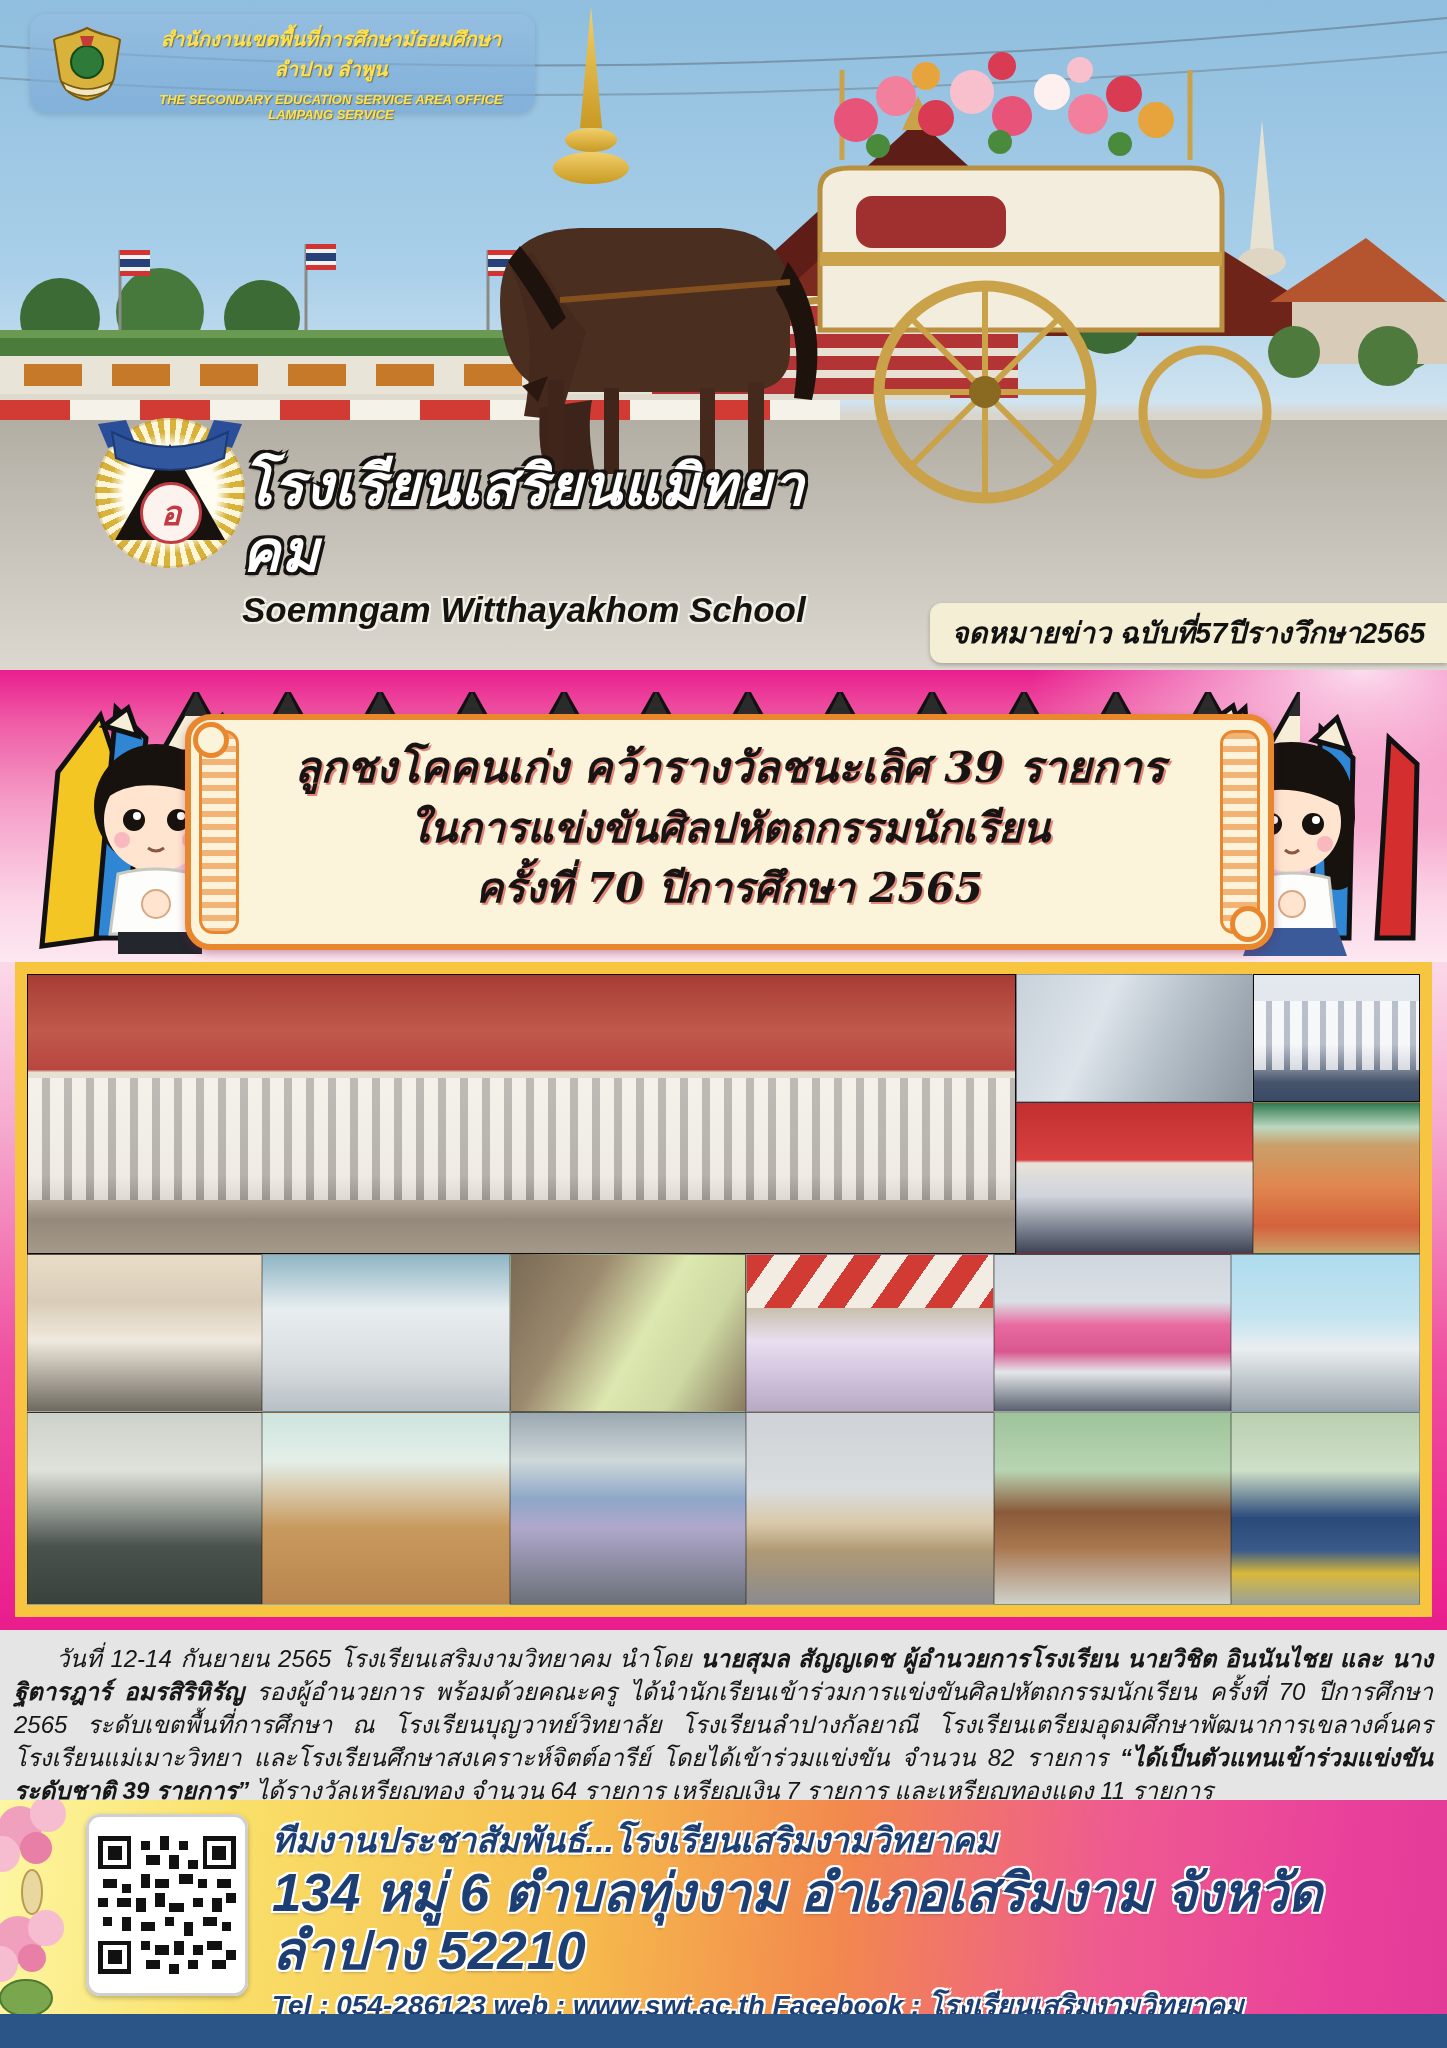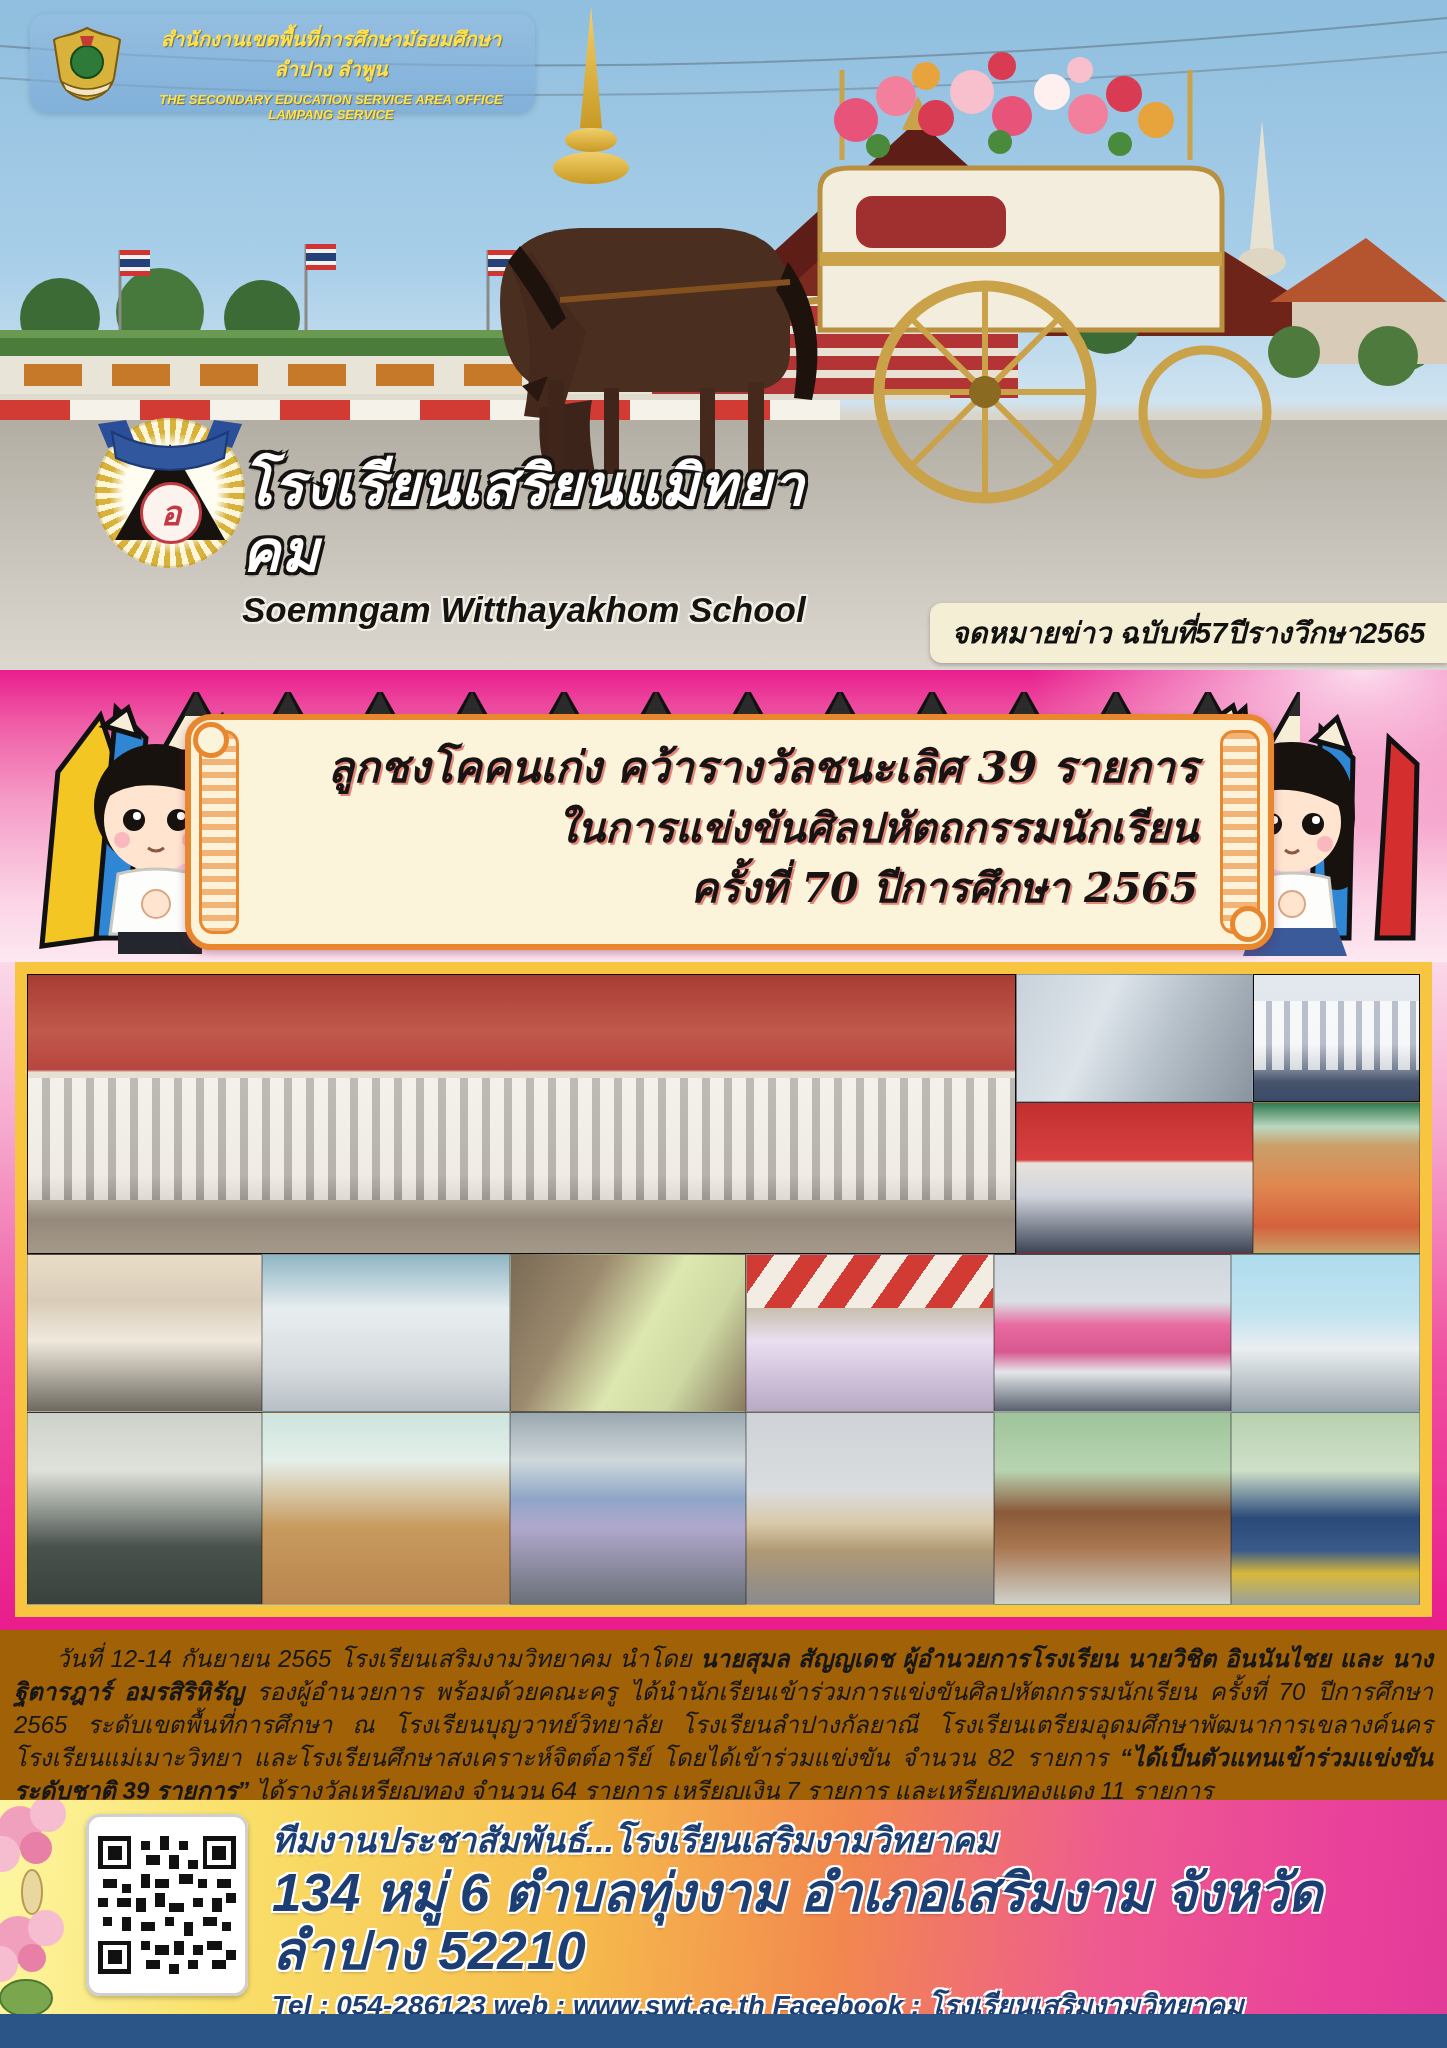--- a/index.html
+++ b/index.html
@@ -58,21 +58,21 @@
   .pencil-feet{position:absolute;left:240px;top:232px;width:970px;height:26px;}
 
   .scroll{position:absolute;left:185px;top:44px;width:1077px;height:224px;z-index:2;
         background:#fcf4da;border:6px solid #e8872e;border-radius:26px;
         box-shadow:0 4px 8px rgba(120,30,70,.35);}
   .scroll .coil{position:absolute;top:10px;bottom:10px;width:34px;border:3px solid #e8872e;border-radius:14px;
         background:repeating-linear-gradient(180deg,#f2b377 0 6px,#fdf3da 6px 13px);}
   .coil-l{left:8px;} .coil-r{right:8px;}
   .scroll .curl{position:absolute;width:26px;height:26px;border:5px solid #e8872e;border-radius:50%;background:#fcf4da;}
   .curl-tl{left:2px;top:2px;} .curl-br{right:2px;bottom:2px;}
-  .headline{position:absolute;left:70px;right:70px;top:16px;text-align:right;
+  .headline{position:absolute;left:70px;right:70px;top:16px;text-align:center;
         font-family:"DejaVu Serif",serif;color:#191414;font-weight:800;}
   .headline .h1{font-size:43px;line-height:62px;text-shadow:2px 2px 0 rgba(205,40,40,.55);}
   .headline .h2{font-size:41px;line-height:60px;text-shadow:2px 2px 0 rgba(205,40,40,.55);}
   .headline .h3{font-size:41px;line-height:60px;text-shadow:2px 2px 0 rgba(205,40,40,.55);}
 
   
   .collage-wrap{position:absolute;left:0;top:962px;width:1447px;height:668px;
         background:linear-gradient(180deg,#fbd9e9 0%,#f6a9ce 25%,#ef4f9f 60%,#e91c8c 100%);}
   .frame{position:absolute;left:15px;top:0;width:1417px;height:655px;box-sizing:border-box;
         border:12px solid #f8c540;background:#111;}
@@ -106,21 +106,21 @@
   .tA6{flex:0 0 13.6%;background:linear-gradient(180deg,#aedcee 0%,#c4e4f0 40%,#e9eef0 60%,#9aa4ac 100%);}
 
   .tB1{flex:0 0 16.9%;background:linear-gradient(180deg,#cdd2ca 0%,#dfe2da 30%,#4a524e 70%,#3a423e 100%);}
   .tB2{flex:0 0 17.8%;background:linear-gradient(180deg,#cde4de 0%,#e4efe9 25%,#c89a5e 60%,#b8854e 100%);}
   .tB3{flex:0 0 16.9%;background:linear-gradient(180deg,#9aa8b0 0%,#cfd8da 25%,#8ea6c8 45%,#b0a8cc 60%,#6a7078 100%);}
   .tB4{flex:0 0 17.8%;background:linear-gradient(180deg,#cfd2d6 0%,#dadde0 40%,#d8c8a8 58%,#b09a74 72%,#8a8a8e 100%);}
   .tB5{flex:0 0 17.0%;background:linear-gradient(180deg,#9ec49a 0%,#b8d4b2 30%,#8a5a3a 52%,#a8764e 70%,#cfd2cc 100%);}
   .tB6{flex:0 0 13.6%;background:linear-gradient(180deg,#b8d0b0 0%,#cfe0c8 30%,#2a4a7a 55%,#3a5a8a 72%,#d8b83a 84%,#9aa29a 100%);}
 
   
-  .article{position:absolute;left:0;top:1630px;width:1447px;height:170px;background:#a16207;
+  .article{position:absolute;left:0;top:1630px;width:1447px;height:170px;background:#e5e5e5;
         box-sizing:border-box;padding:12px 14px 0 14px;overflow:hidden;}
   .article p{margin:0;font-size:24px;line-height:33px;color:#161616;text-align:justify;text-indent:42px;}
 
   
   .footer{position:absolute;left:0;top:1800px;width:1447px;height:214px;overflow:hidden;
         background:linear-gradient(95deg,#fdf6a2 0%,#f9e06a 16%,#f6bc4c 40%,#f2884e 58%,#ee5b90 76%,#e9419b 92%,#e23a97 100%);}
   .flower{position:absolute;left:-8px;top:0px;width:110px;height:214px;}
   .qr-box{position:absolute;left:86px;top:14px;width:162px;height:182px;background:#fff;border-radius:14px;
         box-shadow:0 0 0 3px #cfcfcf inset,0 2px 5px rgba(0,0,0,.25);display:flex;align-items:center;justify-content:center;}
   .footer-text{position:absolute;left:272px;top:16px;width:1170px;color:#1c3e72;}

